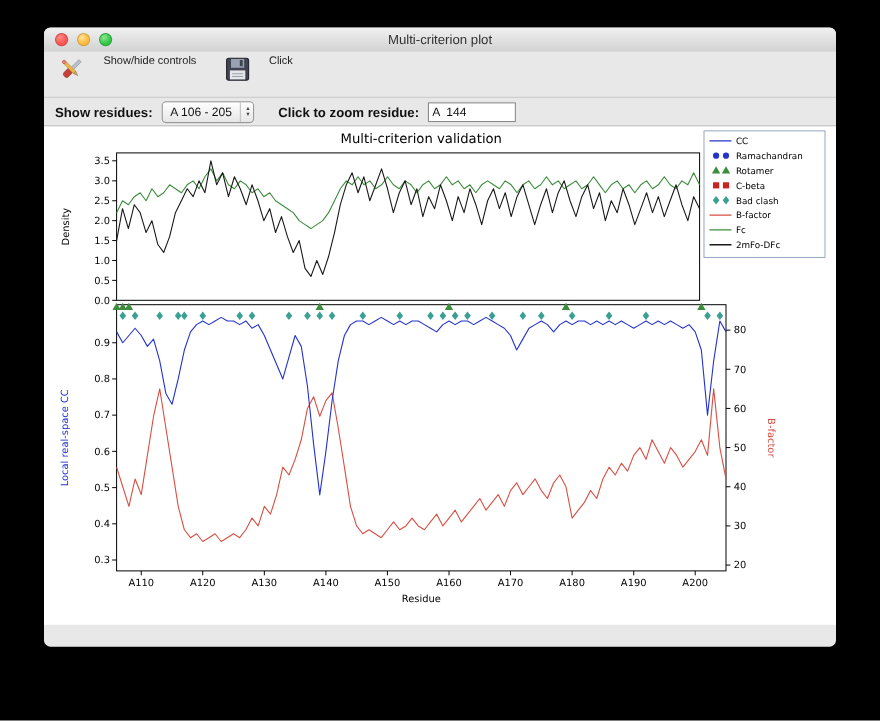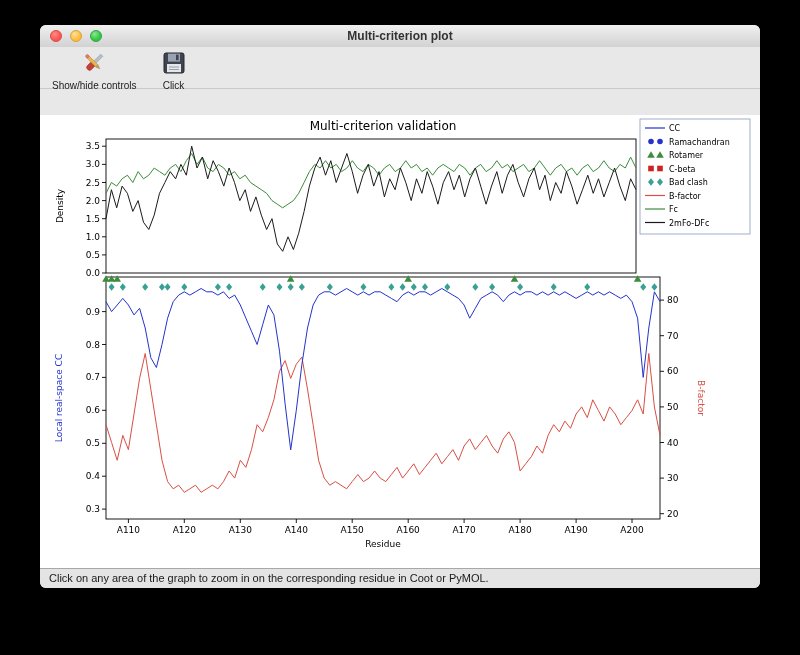--- a/index.html
+++ b/index.html
@@ -8,37 +8,37 @@
     font-family:"Liberation Sans",sans-serif;
   }
   .window{
     position:absolute;left:40px;top:25px;width:720px;height:563px;
     background:#e8e8e8;border-radius:6px;
     box-shadow:0 18px 45px rgba(0,0,0,0.75), 0 0 0 1px rgba(0,0,0,0.4);
   }
   .titlebar{
     position:absolute;top:0;left:0;right:0;height:22px;
     background:linear-gradient(#f0f0f0,#d2d2d2);
-    border-bottom:1px solid #9f9f9f;border-radius:6px 6px 0 0;font-weight:bold;
+    border-bottom:1px solid #9f9f9f;border-radius:6px 6px 0 0;
   }
   .title-text{
     display:block;text-align:center;line-height:22px;font-size:12px;color:#323232;
   }
   .traffic{position:absolute;left:10px;top:5px;display:flex;gap:8px;}
   .tl{width:12px;height:12px;border-radius:50%;box-sizing:border-box;}
   .tl.red{background:radial-gradient(circle at 35% 30%,#ff8a85,#fc5753 60%);border:1px solid #d44743;}
   .tl.yellow{background:radial-gradient(circle at 35% 30%,#ffe198,#fdbc40 60%);border:1px solid #d8a13c;}
   .tl.green{background:radial-gradient(circle at 35% 30%,#8ae88f,#33c748 60%);border:1px solid #2ca33d;}
   .toolbar{
     position:absolute;top:22px;left:0;right:0;height:42px;
     background:#e8e8e8;border-bottom:1px solid #c9c9c9;
     display:flex;align-items:flex-start;padding:2px 8px 0 8px;gap:16px;box-sizing:border-box;
   }
   .toolbtn{
-    display:flex;flex-direction:column;align-items:center;gap:0px;
+    display:flex;flex-direction:row;align-items:flex-start;gap:16px;
     padding:1px 4px;border-radius:4px;cursor:default;
   }
   .toolbtn .lbl{font-size:10px;color:#1c1c1c;white-space:nowrap;}
   .controlsbar{
     position:absolute;top:64px;left:0;right:0;height:26px;
     background:#e8e8e8;border-bottom:1px solid #b6b6b6;
     display:flex;align-items:center;padding:0 10px;box-sizing:border-box;
   }
   .ctl-label{font-size:12px;font-weight:bold;color:#111;}
   .select{
@@ -108,20 +108,32 @@
           <rect x="15" y="4.6" width="2.6" height="5.6" fill="#3f4450"></rect>
           <rect x="6" y="14" width="14" height="8.2" fill="#e4e6ea"></rect>
           <line x1="8" y1="17" x2="18" y2="17" stroke="#99a1ad" stroke-width="1"></line>
           <line x1="8" y1="19.5" x2="18" y2="19.5" stroke="#99a1ad" stroke-width="1"></line>
         </svg>
       </span>
       <span class="lbl">Click</span>
     </div>
   </div>
 
+  <div class="controlsbar">
+    <span class="ctl-label">Show residues:</span>
+    <div class="select">
+      <span>A 106 - 205</span>
+      <span class="arrows">
+          <span>▲</span>
+          <span>▼</span>
+        </span>
+    </div>
+    <span class="ctl-label zoom-label">Click to zoom residue:</span>
+    <input class="textinput" type="text" value="A  144" style="">
+  </div>
 
   <div class="plot-region">
     <div><svg width="704" height="448" viewBox="0 0 704 448">
           <text x="335" y="13" text-anchor="middle" font-size="12">Multi-criterion validation</text>
           <rect x="58" y="22" width="530" height="134" fill="none" stroke="#000" stroke-width="0.9"></rect>
           <rect x="58" y="160" width="554" height="242" fill="none" stroke="#000" stroke-width="0.9"></rect>
           <line x1="54" y1="156.0" x2="58" y2="156.0" stroke="#000" stroke-width="0.9"></line>
           <text x="52" y="159.0" text-anchor="end" font-size="9">0.0</text>
           <line x1="54" y1="137.9" x2="58" y2="137.9" stroke="#000" stroke-width="0.9"></line>
           <text x="52" y="140.9" text-anchor="end" font-size="9">0.5</text>
@@ -243,17 +255,14 @@
           <text x="621" y="68" font-size="8">Bad clash</text>
           <line x1="597" y1="78.5" x2="617" y2="78.5" stroke="#d84f43" stroke-width="1.2"></line>
           <text x="621" y="81.5" font-size="8">B-factor</text>
           <line x1="597" y1="92" x2="617" y2="92" stroke="#3c8c3c" stroke-width="1.2"></line>
           <text x="621" y="95" font-size="8">Fc</text>
           <line x1="597" y1="105.5" x2="617" y2="105.5" stroke="#1a1a1a" stroke-width="1.2"></line>
           <text x="621" y="108.5" font-size="8">2mFo-DFc</text>
         </svg></div>
   </div>
 
-  <div class="statusbar">
-    <span>Click on any area of the graph to zoom in on the corresponding residue in Coot or PyMOL.</span>
-  </div>
 
 </div>
 
 </body></html>

